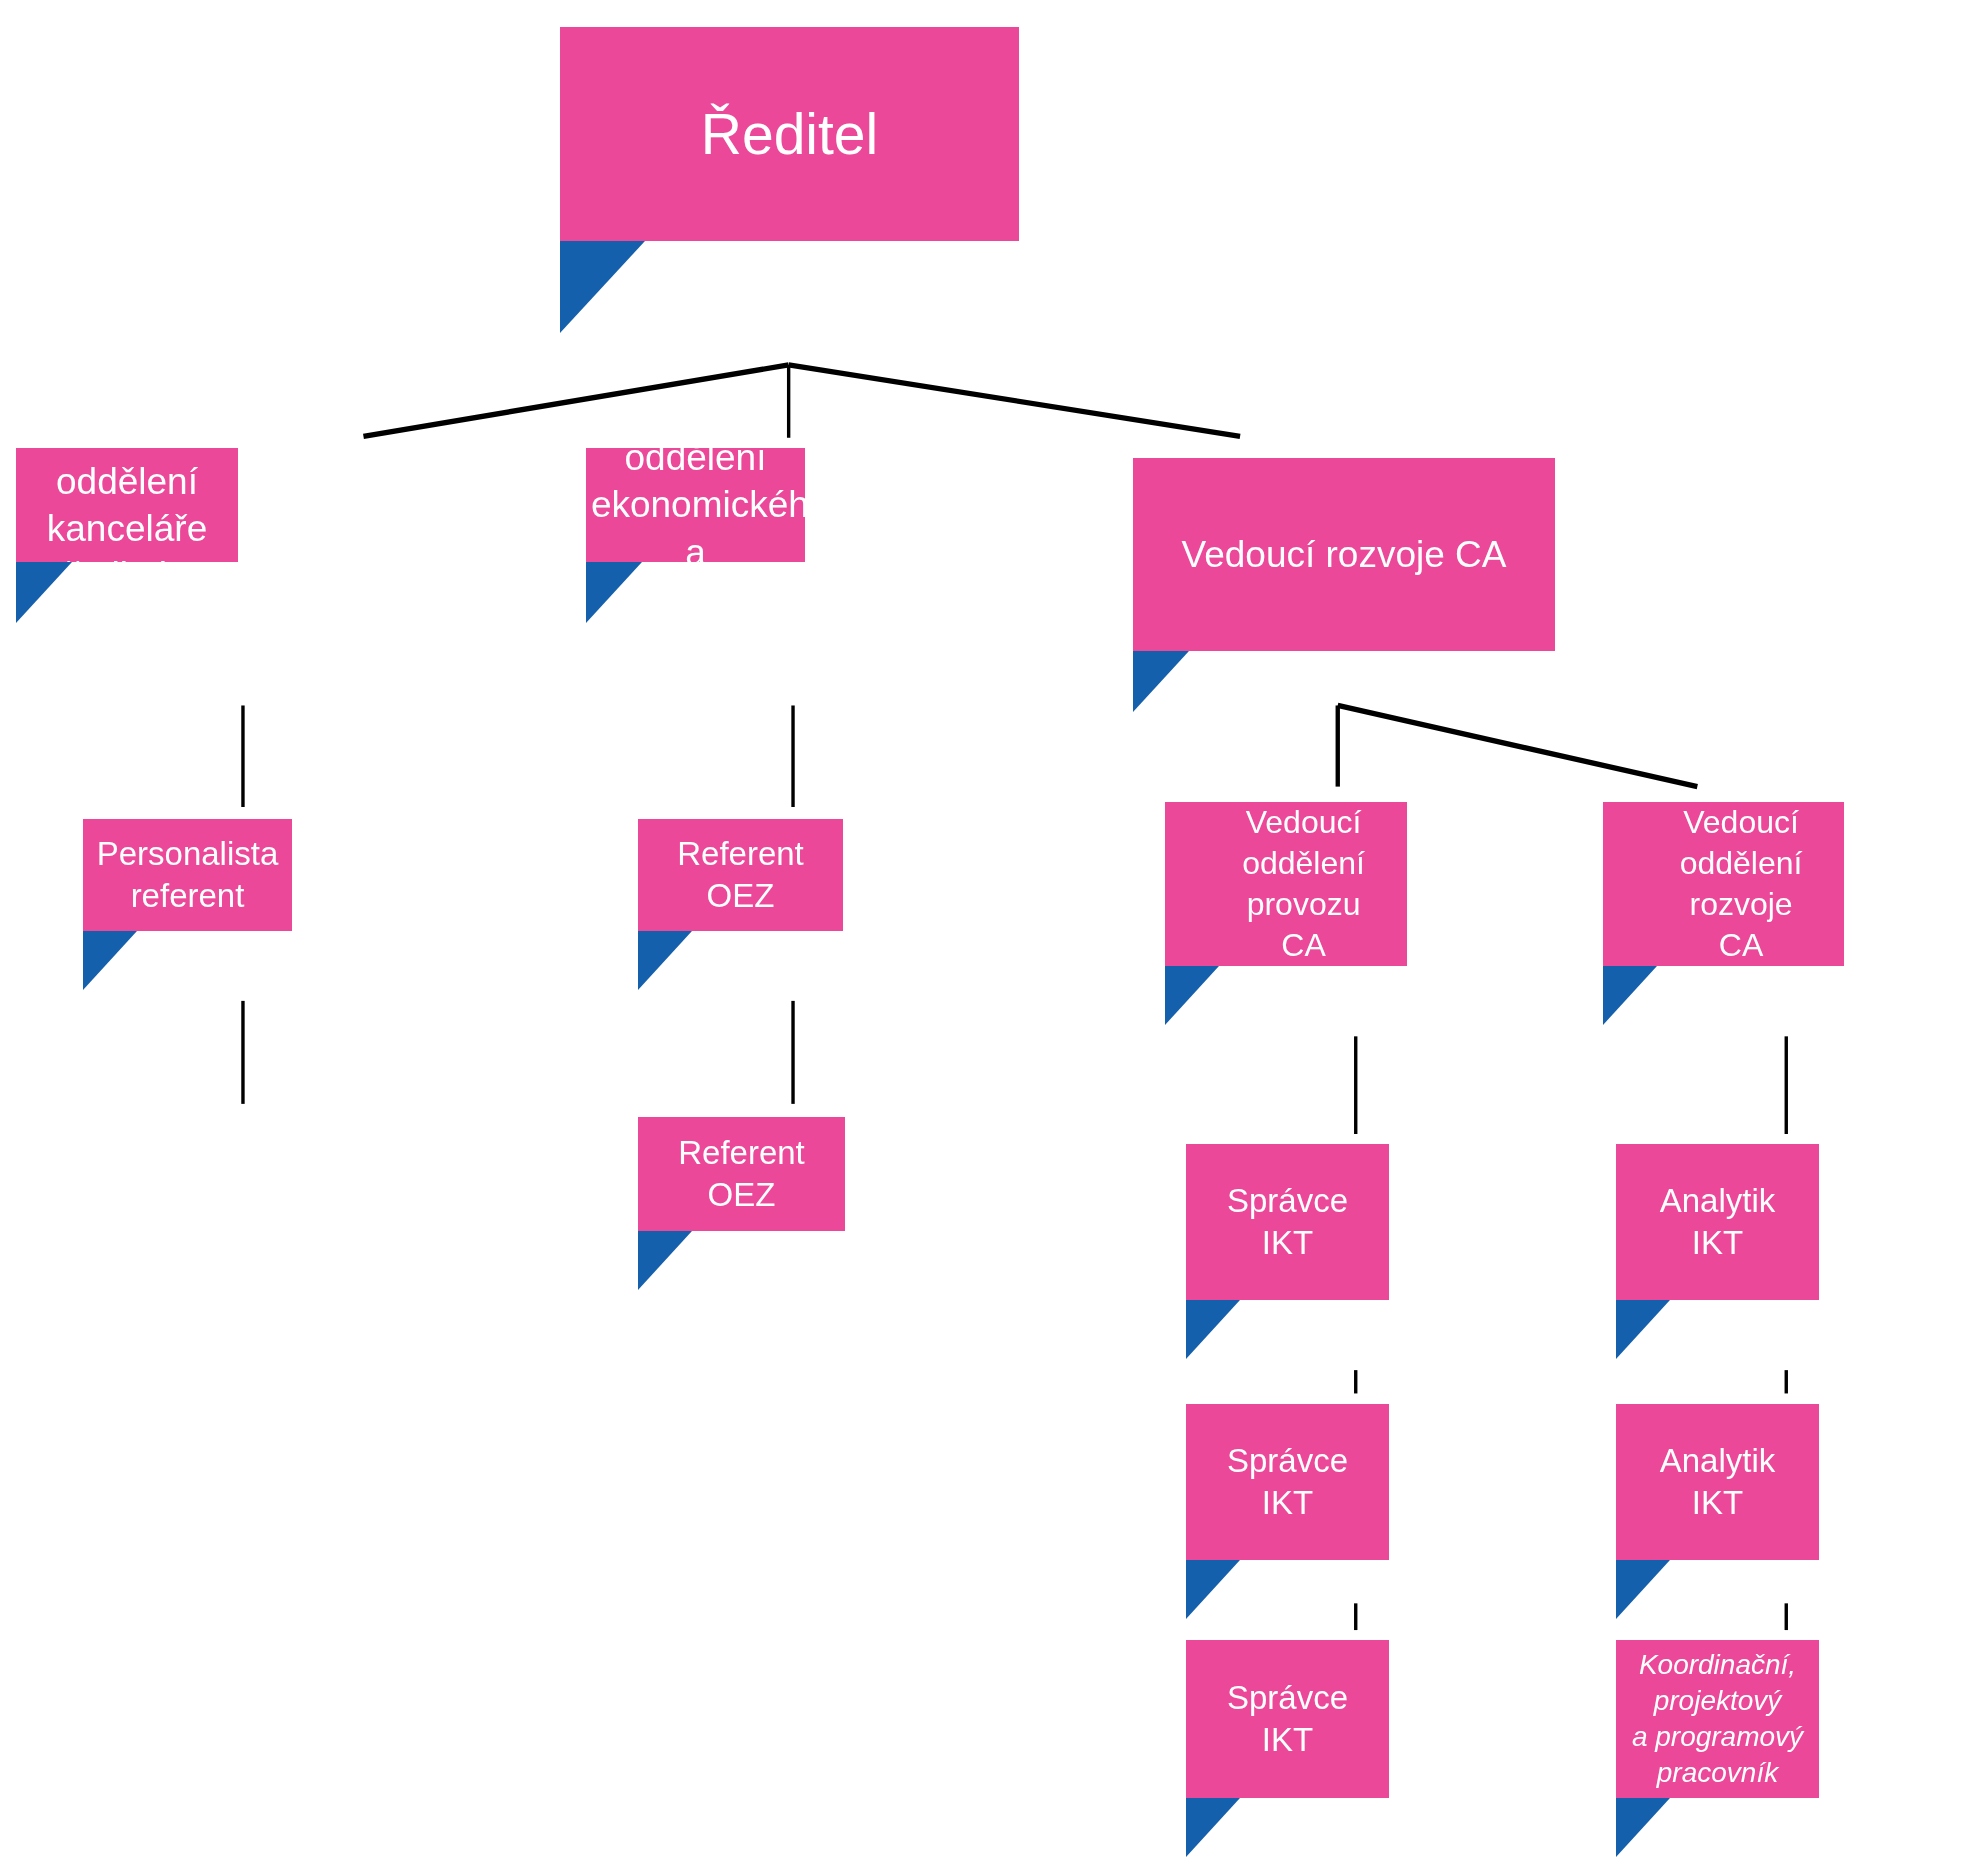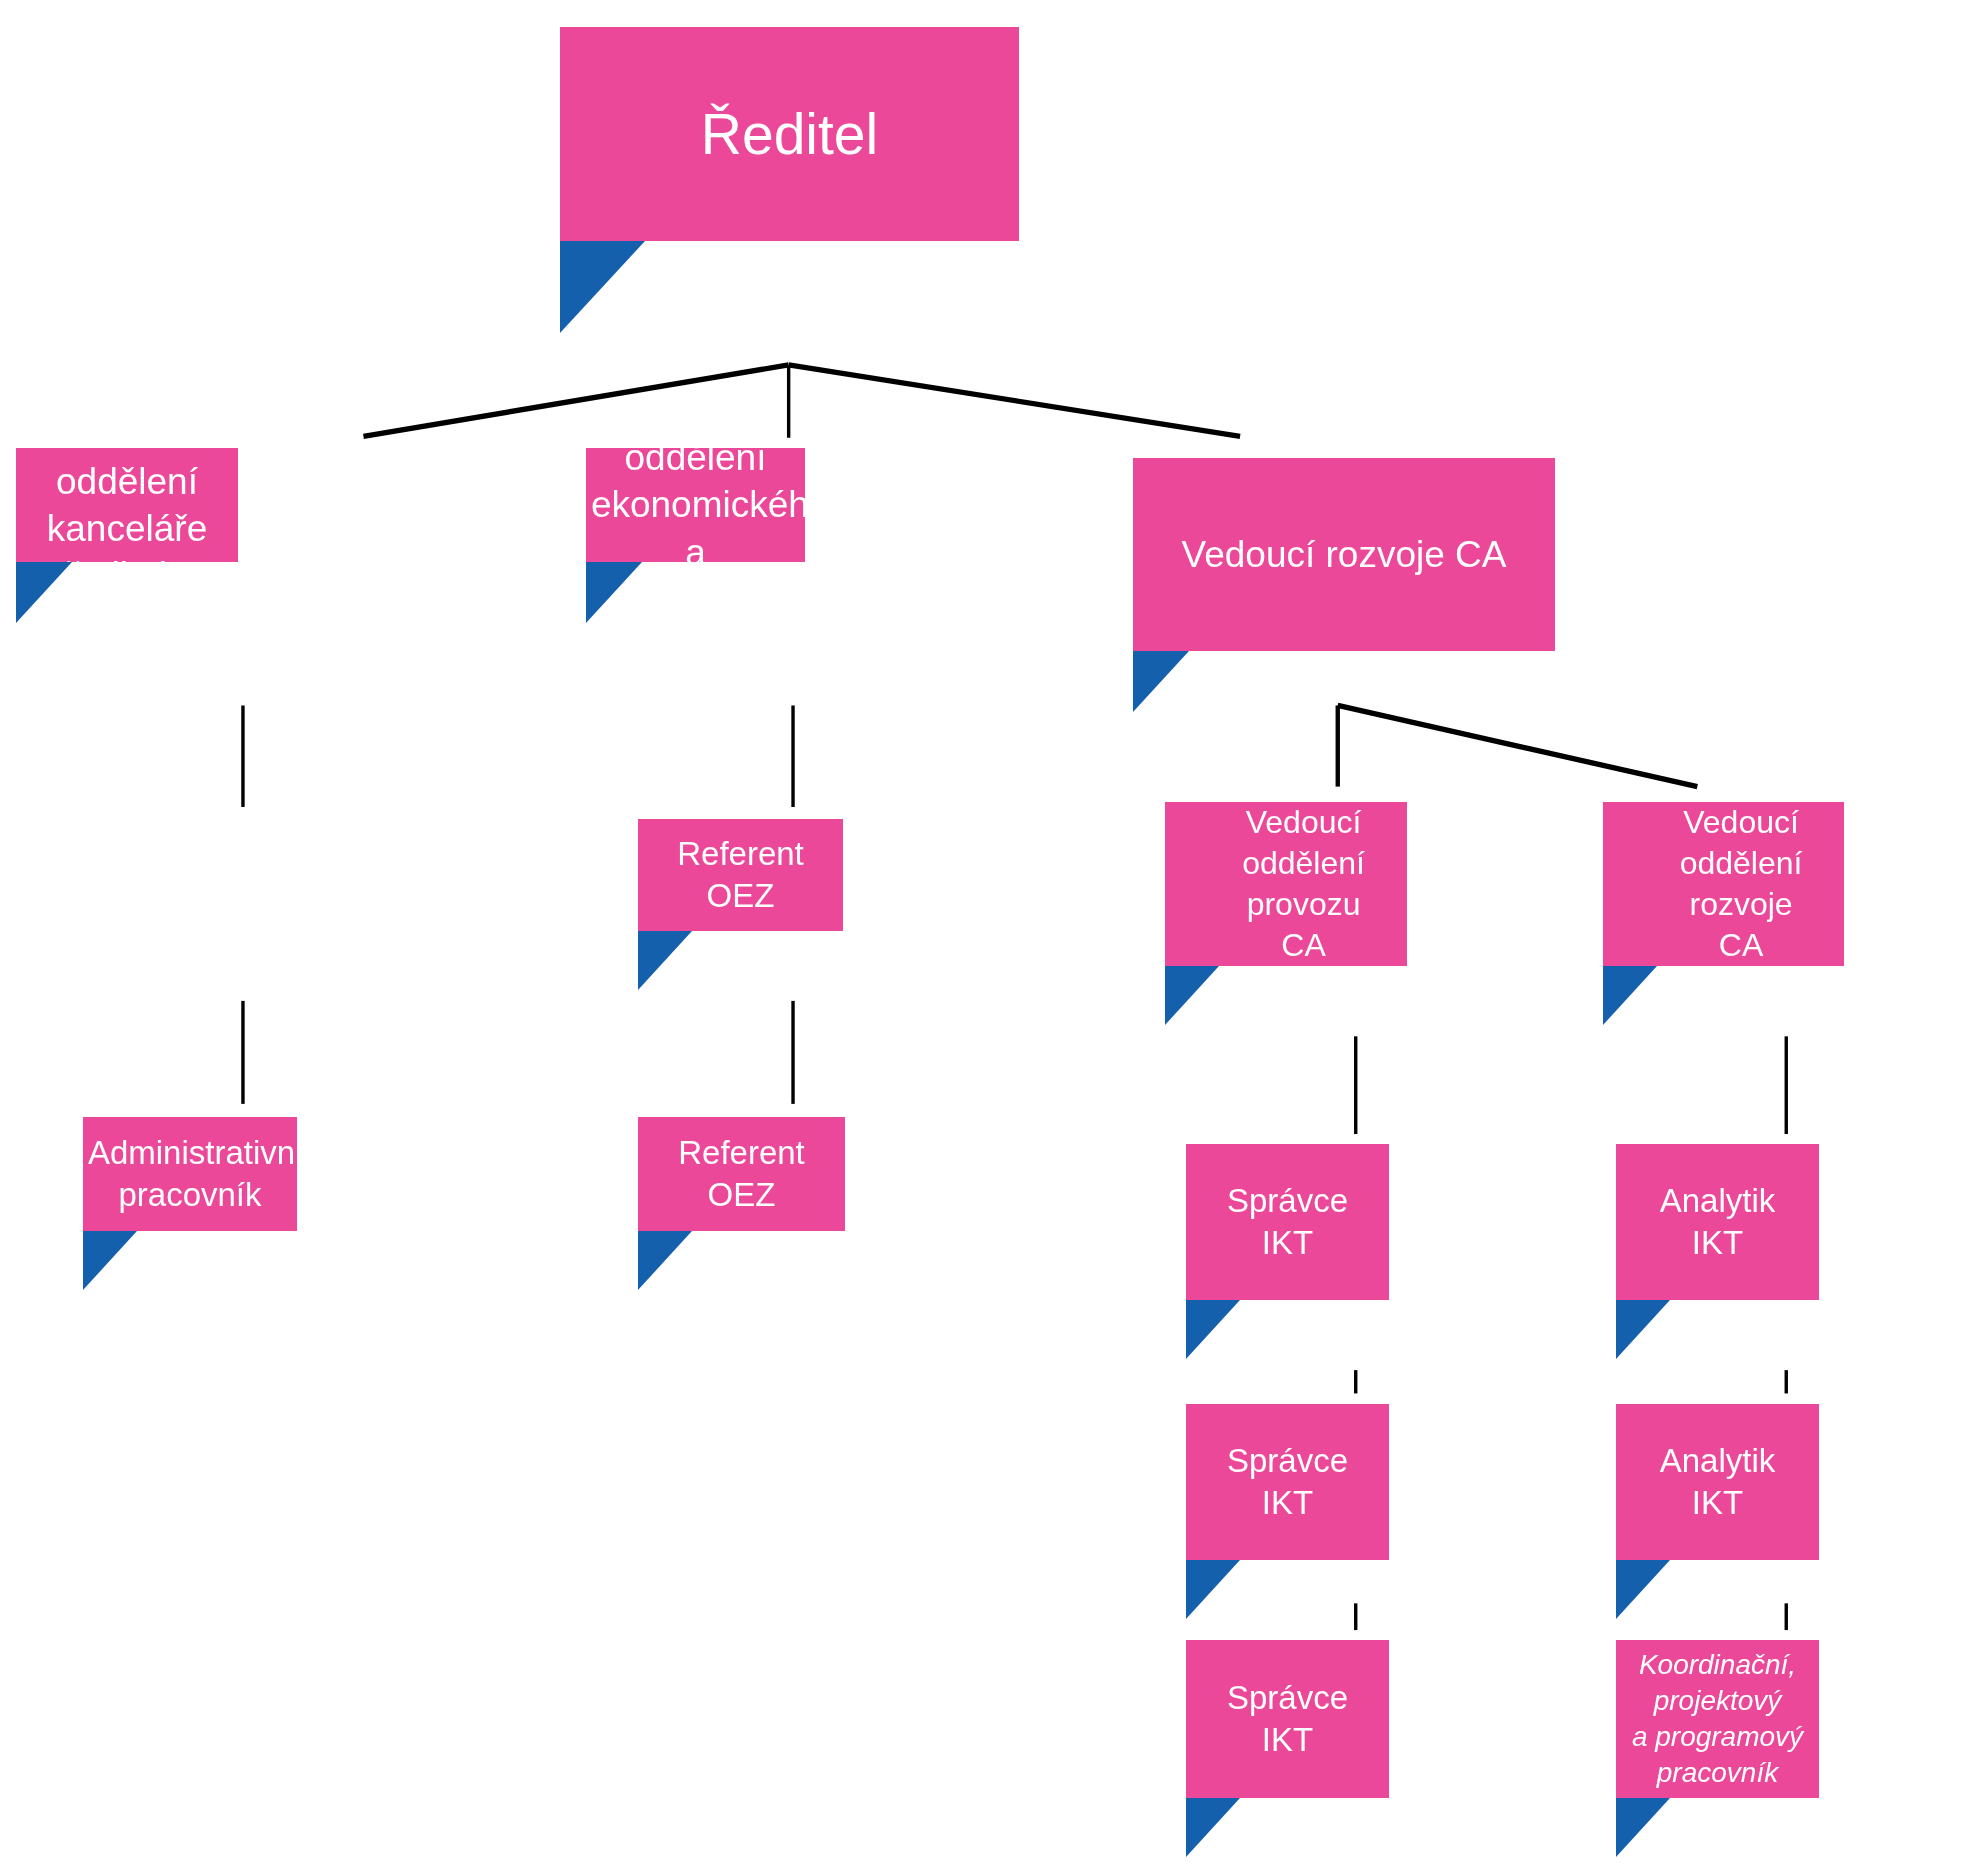--- a/index.html
+++ b/index.html
@@ -122,20 +122,27 @@
     <div class="node-tail" style="border-width:61px 56px 0 0;"></div>
   </div>
 
   <div class="node s-lvl1" style="left:1133px; top:458px; width:422px; height:193px;">
     <div class="node-body">
       <span class="node-label">Vedoucí rozvoje CA</span>
     </div>
     <div class="node-tail" style="border-width:61px 56px 0 0;"></div>
   </div>
 
+  <div class="node s-lvl2" style="left:83px; top:819px; width:209px; height:112px;">
+    <div class="node-body">
+      <span class="node-label">Personalista
+referent</span>
+    </div>
+    <div class="node-tail" style="border-width:59px 54px 0 0;"></div>
+  </div>
 
   <div class="node s-lvl2" style="left:638px; top:819px; width:205px; height:112px;">
     <div class="node-body">
       <span class="node-label">Referent OEZ</span>
     </div>
     <div class="node-tail" style="border-width:59px 54px 0 0;"></div>
   </div>
 
   <div class="node s-lvl3" style="left:1165px; top:802px; width:242px; height:164px;">
     <div class="node-body">
@@ -148,27 +155,20 @@
 
   <div class="node s-lvl3" style="left:1603px; top:802px; width:241px; height:164px;">
     <div class="node-body">
       <span class="node-label">Vedoucí
 oddělení rozvoje
 CA</span>
     </div>
     <div class="node-tail" style="border-width:59px 54px 0 0;"></div>
   </div>
 
-  <div class="node s-lvl2" style="left:83px; top:1117px; width:214px; height:114px;">
-    <div class="node-body">
-      <span class="node-label">Administrativní
-pracovník</span>
-    </div>
-    <div class="node-tail" style="border-width:59px 54px 0 0;"></div>
-  </div>
 
   <div class="node s-lvl2" style="left:638px; top:1117px; width:207px; height:114px;">
     <div class="node-body">
       <span class="node-label">Referent OEZ</span>
     </div>
     <div class="node-tail" style="border-width:59px 54px 0 0;"></div>
   </div>
 
   <div class="node s-lvl2" style="left:1186px; top:1144px; width:203px; height:156px;">
     <div class="node-body">

